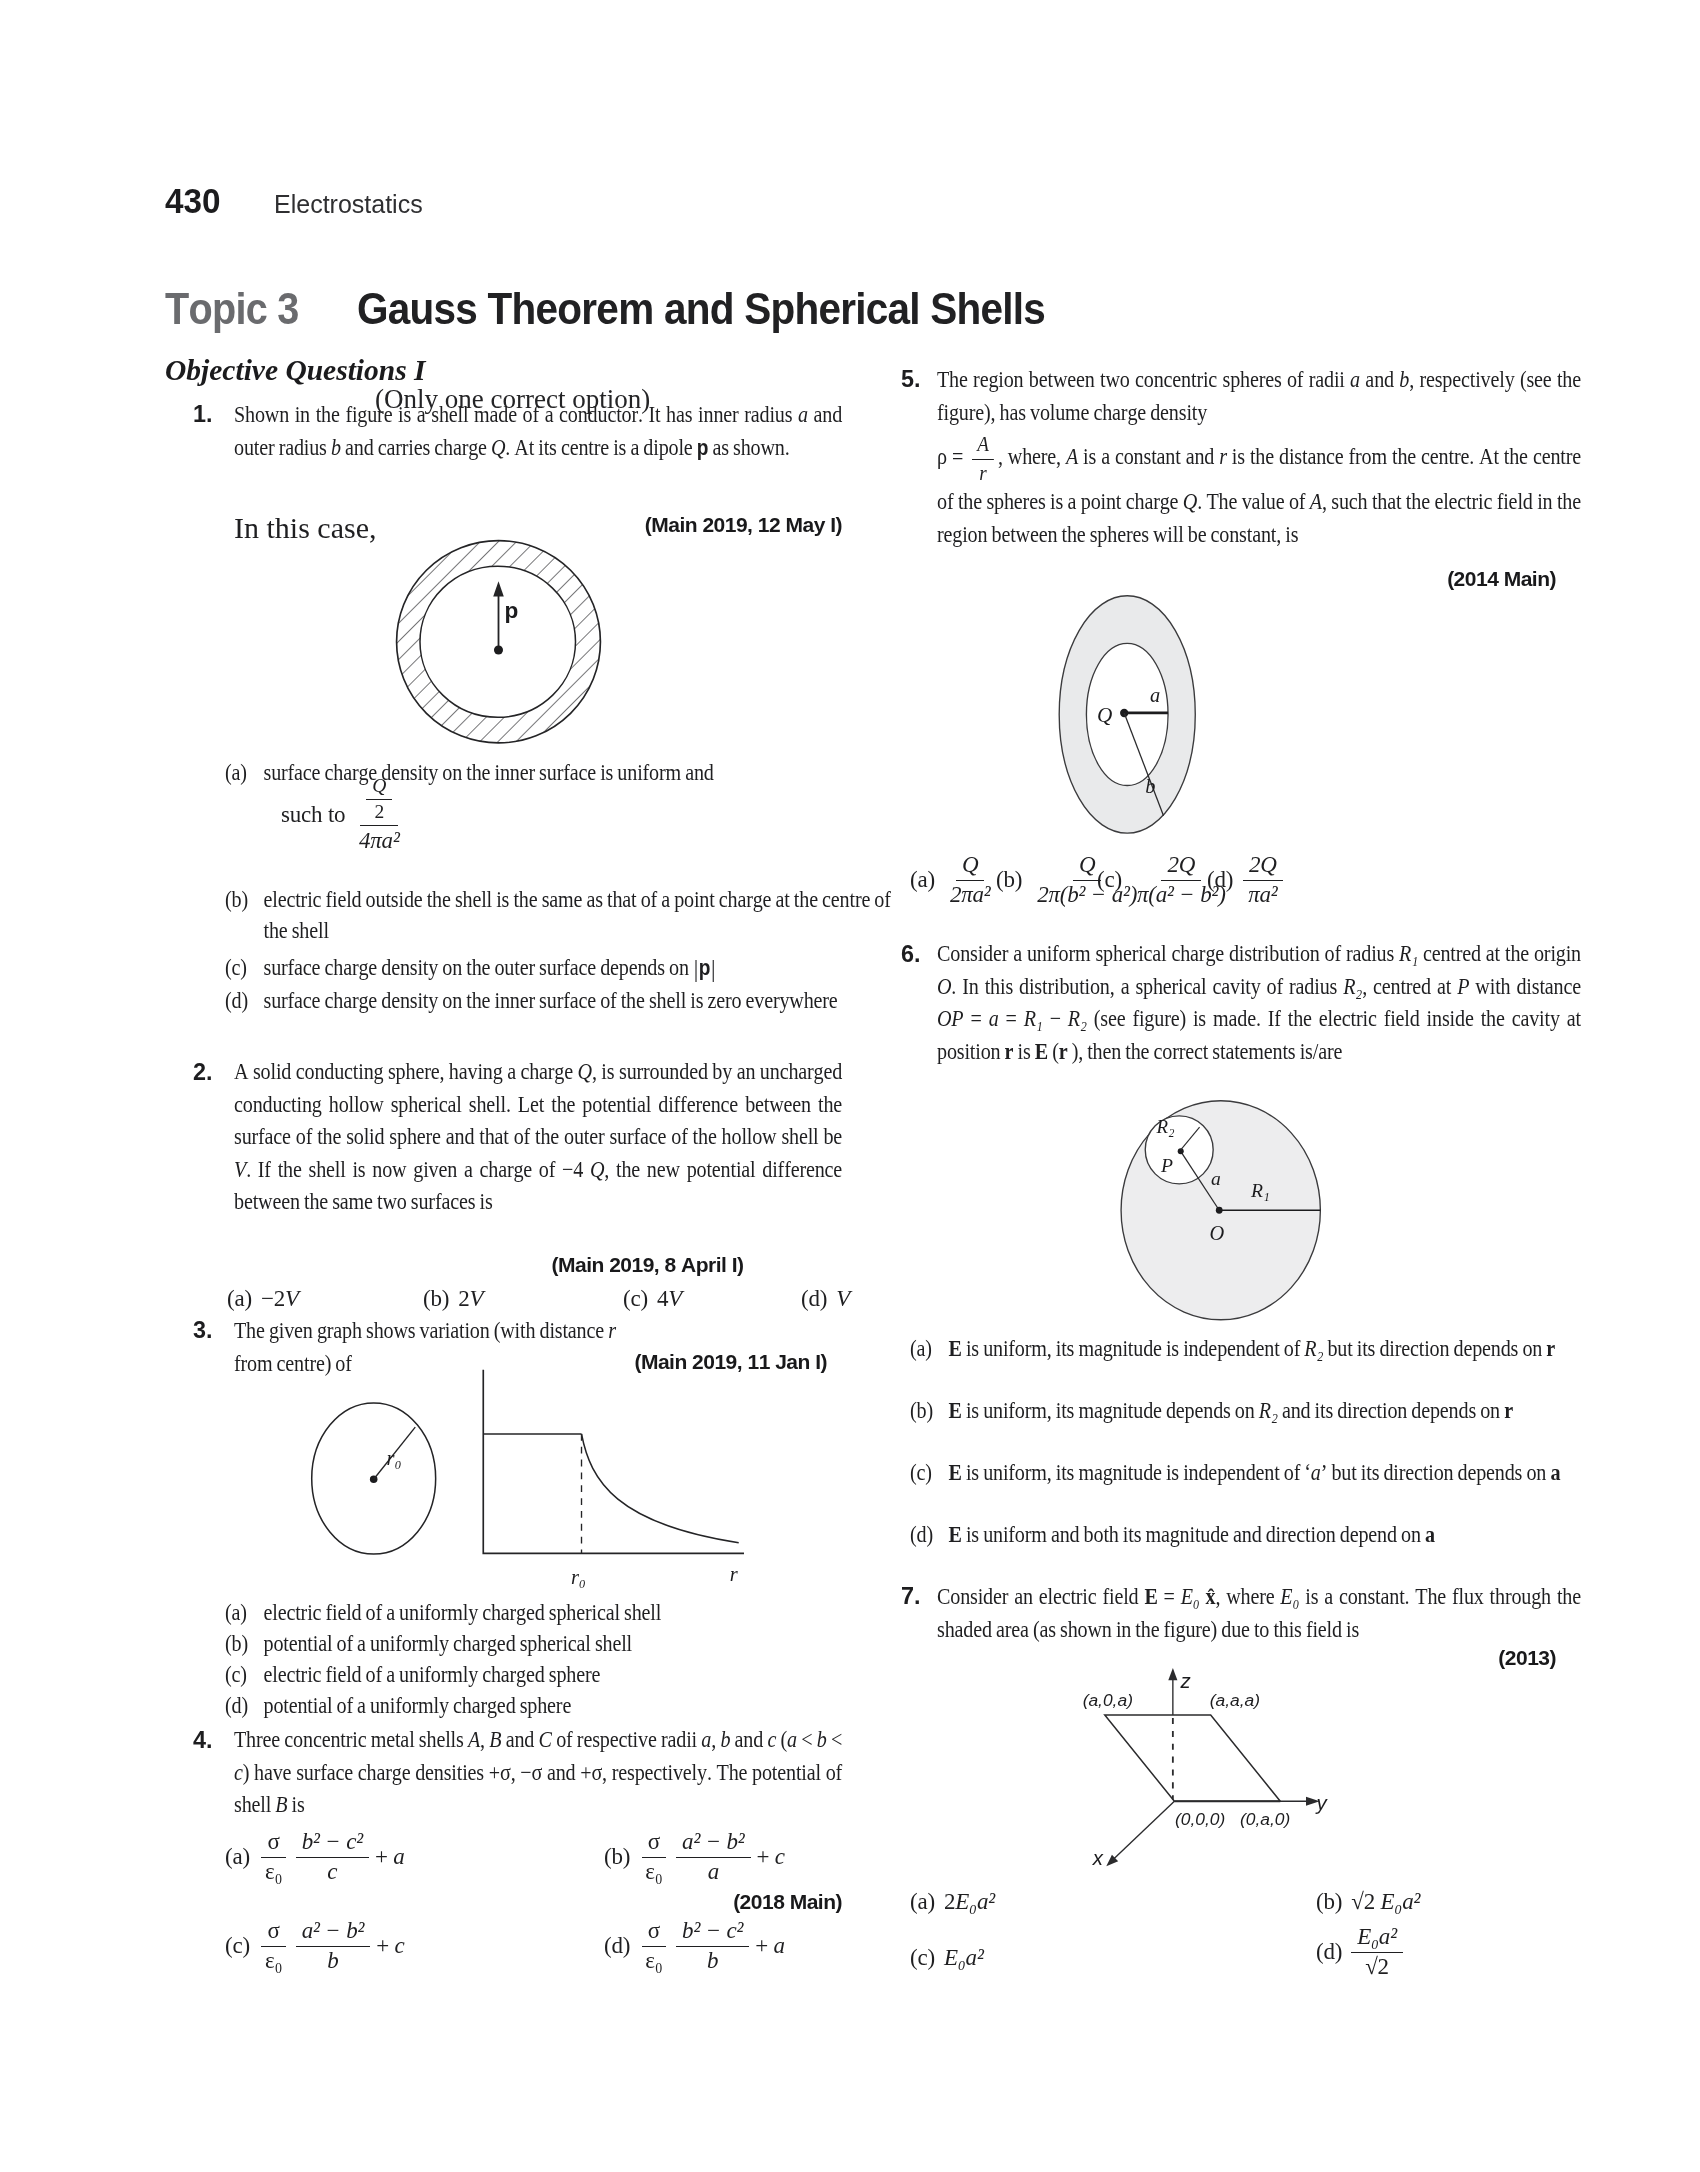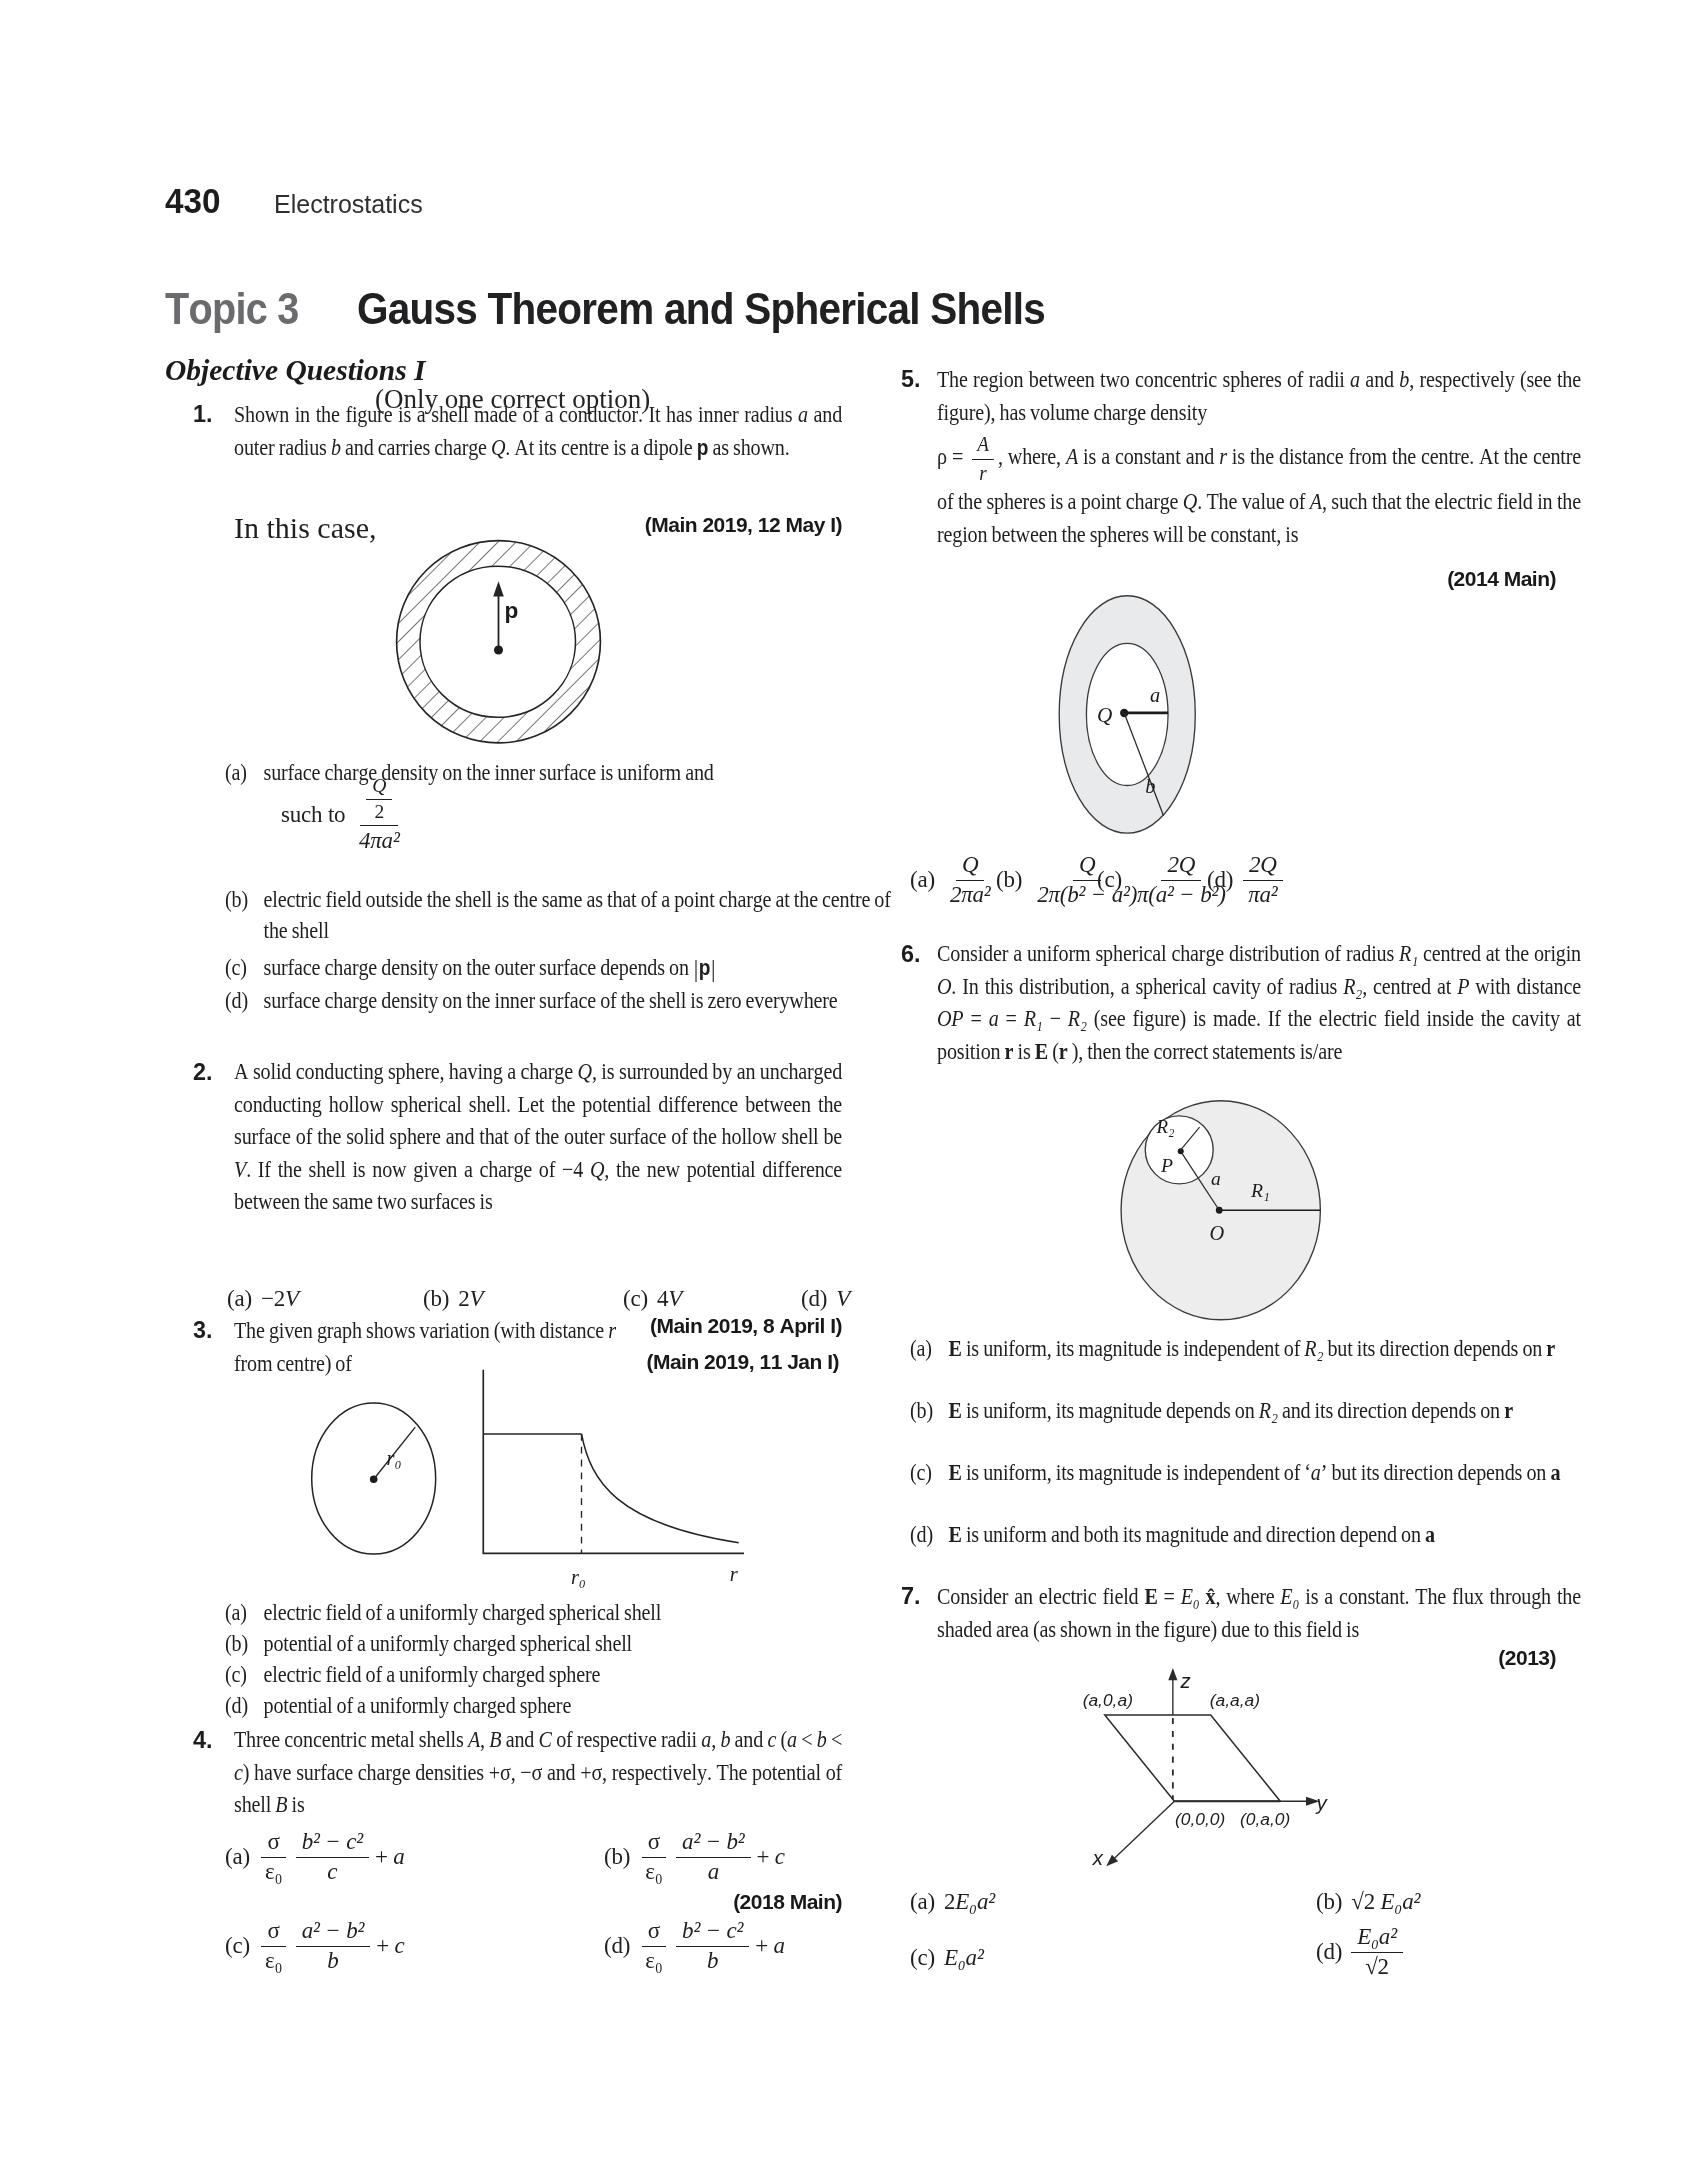--- a/index.html
+++ b/index.html
@@ -106,41 +106,41 @@
   </div>
   <div class="abs opt cond" style="left:225px;top:952px;width:740px;">
     <span class="lbl">(c)</span><span><span>surface charge density on the outer surface depends on </span><span class="sg-bar">|</span><span class="sg-bs">p</span><span class="sg-bar">|</span></span>
   </div>
   <div class="abs opt cond" style="left:225px;top:985px;width:740px;">
     <span class="lbl">(d)</span><span><span>surface charge density on the inner surface of the shell is zero everywhere</span></span>
   </div>
 
   <div class="abs qnum" style="left:193px;top:1059px;">2.</div>
   <div class="abs para jst cond" style="left:234px;top:1056px;width:695px;"><span>A solid conducting sphere, having a charge </span><span class="sg-i">Q</span><span>, is surrounded by an uncharged conducting hollow spherical shell. Let the potential difference between the surface of the solid sphere and that of the outer surface of the hollow shell be </span><span class="sg-i">V</span><span>. If the shell is now given a charge of −4 </span><span class="sg-i">Q</span><span>, the new potential difference between the same two surfaces is</span></div>
-  <div class="abs date" style="left:453px;top:1314px;width:389px;">(Main 2019, 8 April I)</div>
+  <div class="abs date" style="left:453px;top:1253px;width:389px;text-align:center;">(Main 2019, 8 April I)</div>
   <div class="form" style="left:227px;top:1286px;">
     <span class="lbl2">(a)</span>
       <span><span>−2</span><span class="sg-i">V</span></span>
   </div>
   <div class="form" style="left:423px;top:1286px;">
     <span class="lbl2">(b)</span>
       <span><span>2</span><span class="sg-i">V</span></span>
   </div>
   <div class="form" style="left:623px;top:1286px;">
     <span class="lbl2">(c)</span>
       <span><span>4</span><span class="sg-i">V</span></span>
   </div>
   <div class="form" style="left:801px;top:1286px;">
     <span class="lbl2">(d)</span>
       <span><span class="sg-i">V</span></span>
   </div>
 
   <div class="abs qnum" style="left:193px;top:1317px;">3.</div>
   <div class="abs para cond" style="left:234px;top:1315px;width:453px;"><span>The given graph shows variation (with distance </span><span class="sg-i">r</span><span> from centre) of</span></div>
-  <div class="abs date" style="left:450px;top:1350px;width:389px;">(Main 2019, 11 Jan I)</div>
+  <div class="abs date" style="left:438px;top:1350px;width:389px;">(Main 2019, 11 Jan I)</div>
 
   <svg class="abs" style="left:249px;top:1359px;" width="529" height="236" viewBox="0 0 700 312">
     <ellipse cx="165" cy="158" rx="82" ry="100" fill="none" stroke="#242426" stroke-width="2"></ellipse>
     <circle cx="165" cy="159" r="5" fill="#1c1c1e"></circle>
     <line x1="165" y1="159" x2="220" y2="90" stroke="#242426" stroke-width="1.8"></line>
     <text class="figtxt" x="182" y="140" font-size="27" fill="#1c1c1e">r₀</text>
     <path d="M310,14 V257 H655" fill="none" stroke="#242426" stroke-width="2.2"></path>
     <path d="M311,99 H440" fill="none" stroke="#242426" stroke-width="2"></path>
     <path d="M440,99 C452,162 487,218 648,243" fill="none" stroke="#242426" stroke-width="2"></path>
     <line x1="440" y1="99" x2="440" y2="257" stroke="#242426" stroke-width="1.8" stroke-dasharray="9 8"></line>

